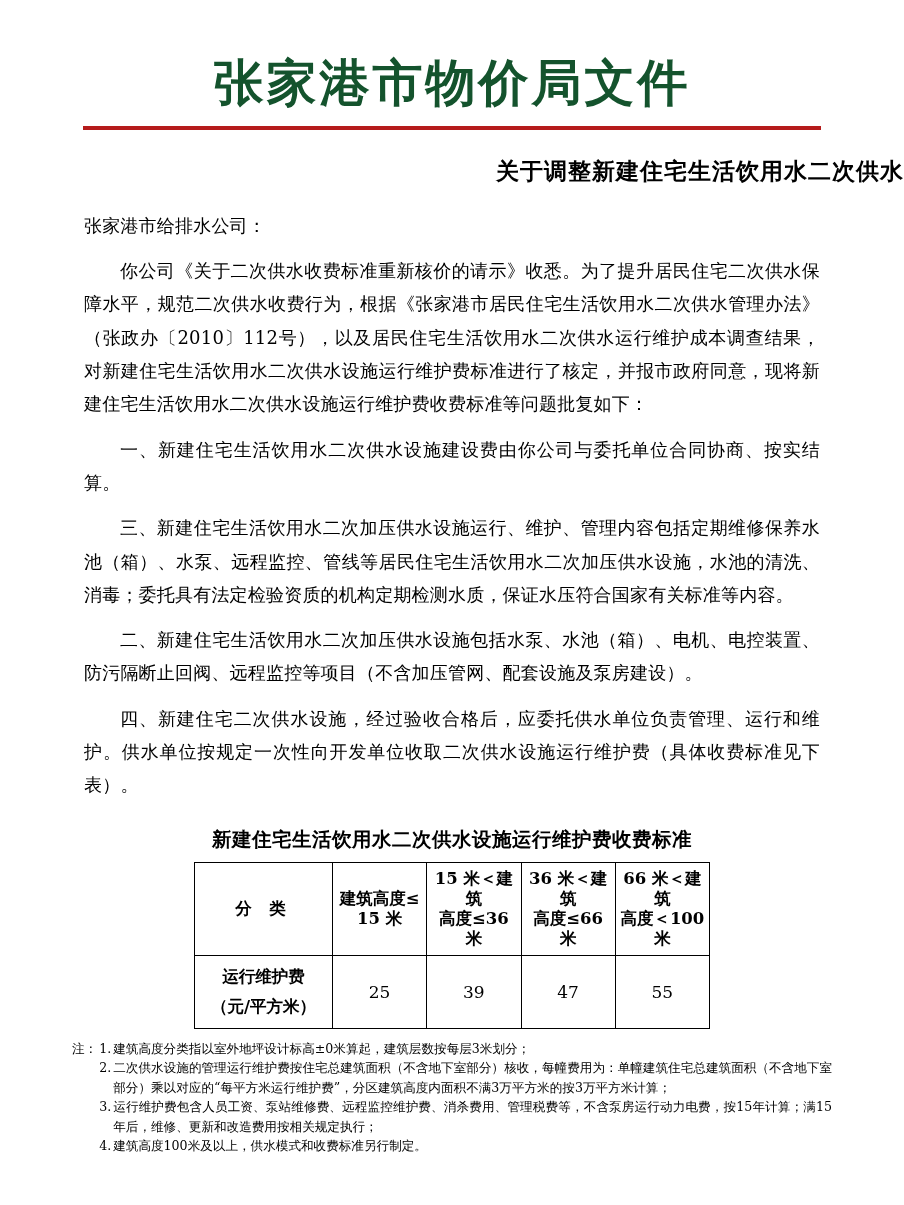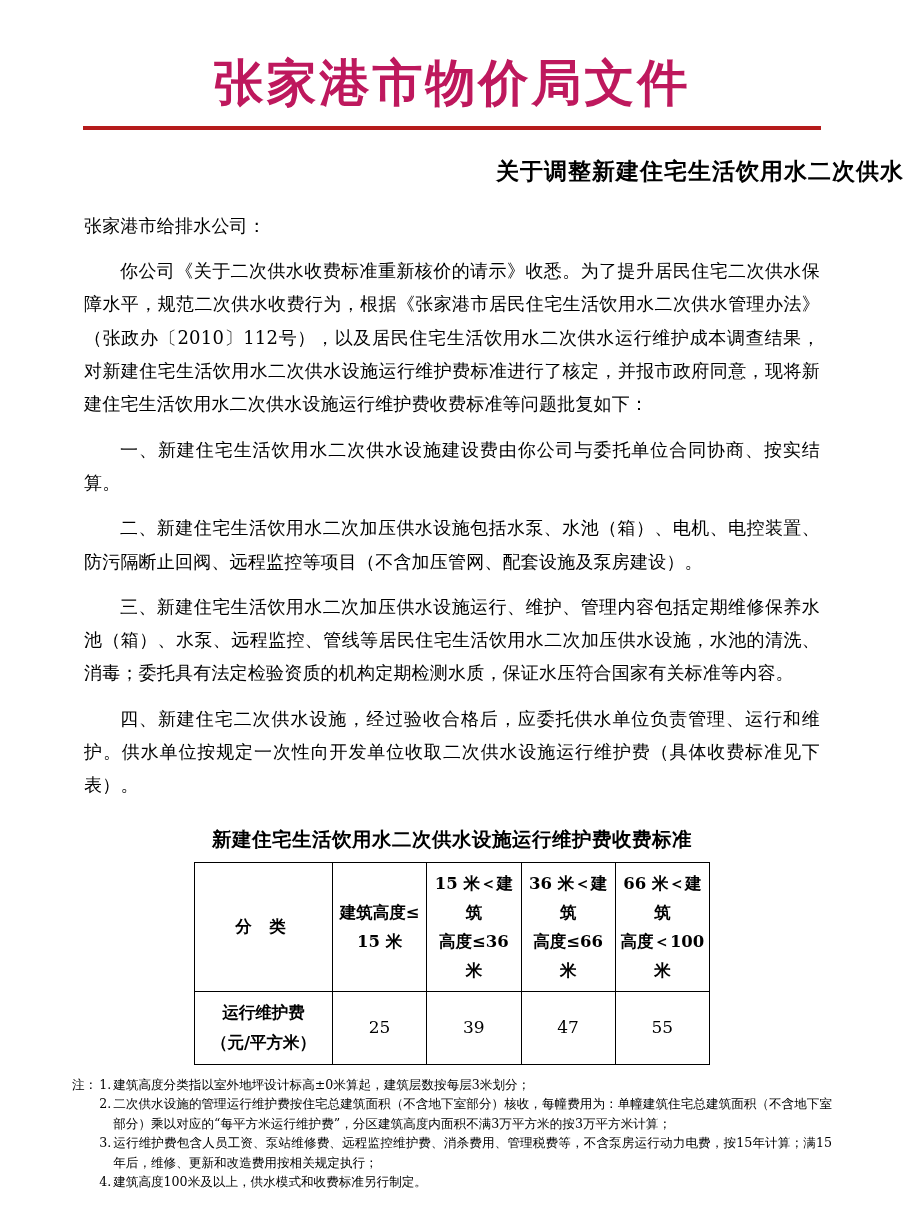--- a/index.html
+++ b/index.html
@@ -19,21 +19,21 @@
     background: #ffffff;
     box-sizing: border-box;
   }
 
   
   .masthead {
     padding-top: 54px;
     text-align: center;
   }
   .masthead-title {
-    color: #be185d;
+    color: #14532d;
     font-family: "DejaVu Serif", "Liberation Serif", serif;
     font-weight: bold;
     font-size: 50px;
     letter-spacing: 3px;
     line-height: 1.15;
     white-space: nowrap;
   }
   .doc-number {
     margin-top: 22px;
     font-size: 21px;
@@ -91,21 +91,21 @@
     border-collapse: collapse;
     width: 516px;
     margin: 0 auto;
     table-layout: fixed;
   }
   table.fee td {
     border: 1.6px solid #000;
     text-align: center;
     vertical-align: middle;
     font-size: 16.5px;
-    line-height: 29px;
+    line-height: 20px;
     padding: 6px 2px;
   }
   table.fee td.hdr { font-weight: bold; }
   table.fee td.cat {
     font-weight: bold;
     letter-spacing: 6px;
     width: 133px;
     margin-left: 23px;
   }
   table.fee td.rowlabel {
@@ -159,22 +159,22 @@
   </div>
 
   <div class="doc-title">
     <span class="l1">关于调整新建住宅生活饮用水二次供水</span>
   </div>
 
   <div class="body-wrap">
     <p class="para flush">张家港市给排水公司：</p>
     <p class="para indent">你公司《关于二次供水收费标准重新核价的请示》收悉。为了提升居民住宅二次供水保障水平，规范二次供水收费行为，根据《张家港市居民住宅生活饮用水二次供水管理办法》（张政办〔2010〕112号），以及居民住宅生活饮用水二次供水运行维护成本调查结果，对新建住宅生活饮用水二次供水设施运行维护费标准进行了核定，并报市政府同意，现将新建住宅生活饮用水二次供水设施运行维护费收费标准等问题批复如下：</p>
     <p class="para indent">一、新建住宅生活饮用水二次供水设施建设费由你公司与委托单位合同协商、按实结算。</p>
+    <p class="para indent">三、新建住宅生活饮用水二次加压供水设施运行、维护、管理内容包括定期维修保养水池（箱）、水泵、远程监控、管线等居民住宅生活饮用水二次加压供水设施，水池的清洗、消毒；委托具有法定检验资质的机构定期检测水质，保证水压符合国家有关标准等内容。</p>
     <p class="para indent">二、新建住宅生活饮用水二次加压供水设施包括水泵、水池（箱）、电机、电控装置、防污隔断止回阀、远程监控等项目（不含加压管网、配套设施及泵房建设）。</p>
-    <p class="para indent">三、新建住宅生活饮用水二次加压供水设施运行、维护、管理内容包括定期维修保养水池（箱）、水泵、远程监控、管线等居民住宅生活饮用水二次加压供水设施，水池的清洗、消毒；委托具有法定检验资质的机构定期检测水质，保证水压符合国家有关标准等内容。</p>
     <p class="para indent">四、新建住宅二次供水设施，经过验收合格后，应委托供水单位负责管理、运行和维护。供水单位按规定一次性向开发单位收取二次供水设施运行维护费（具体收费标准见下表）。</p>
   </div>
 
   <div class="table-block">
     <div class="table-caption">新建住宅生活饮用水二次供水设施运行维护费收费标准</div>
 
     <table class="fee">
       <tbody>
         <tr>
           <td class="cat">分 类</td>

